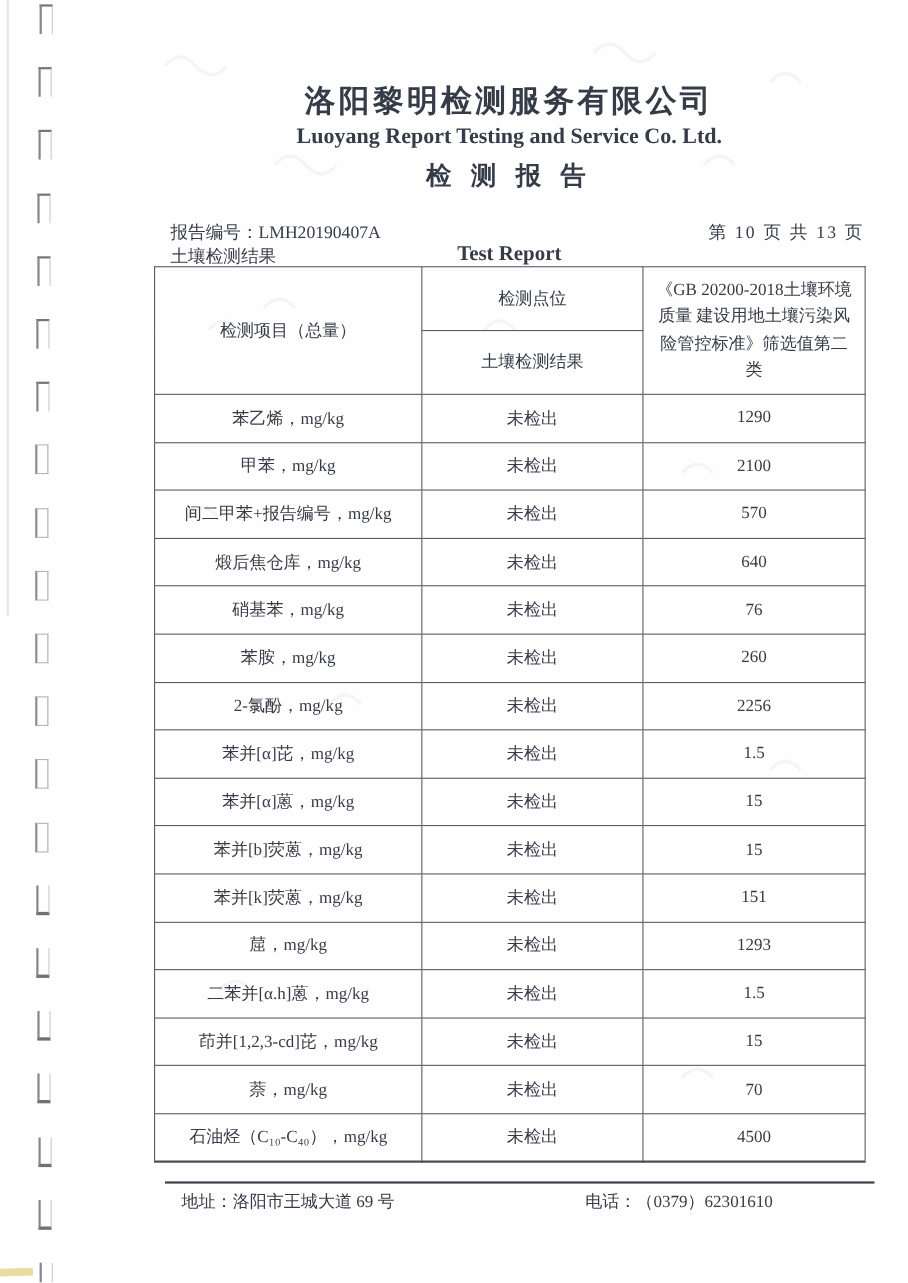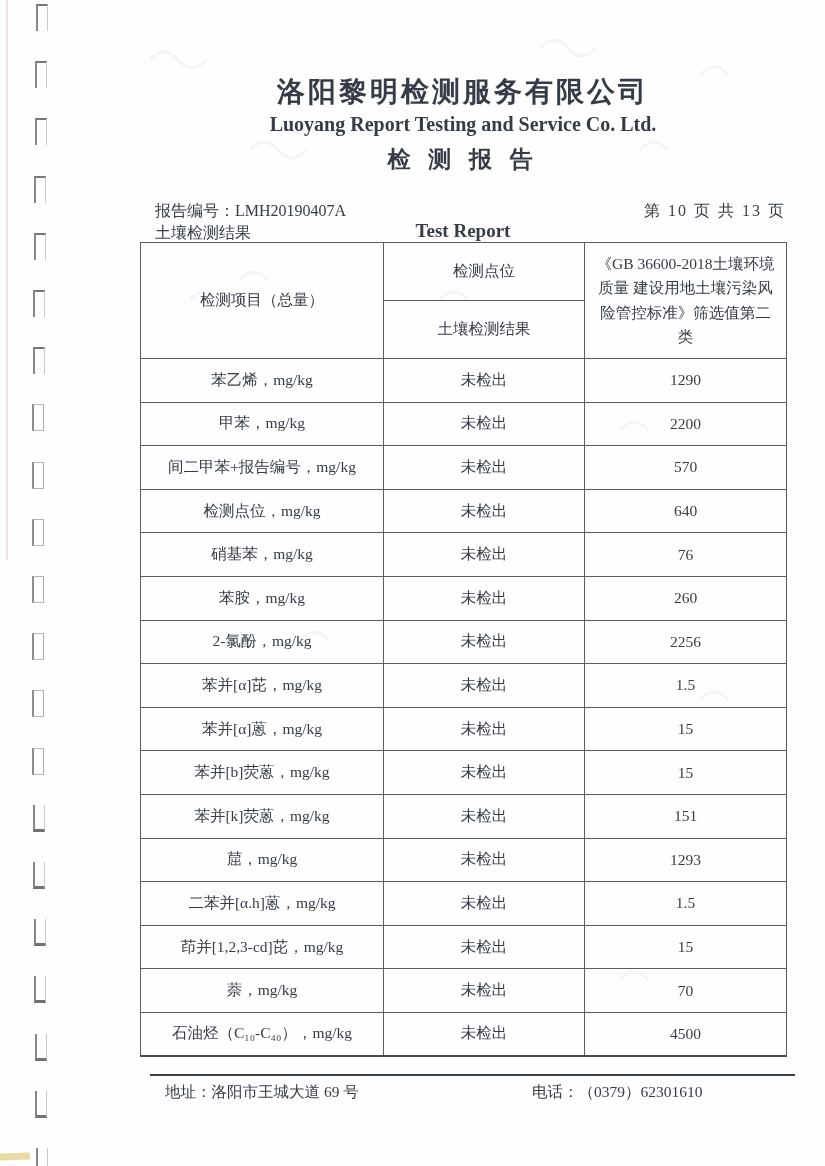--- a/index.html
+++ b/index.html
@@ -127,48 +127,48 @@
     <table class="results">
       <colgroup>
         <col style="width:243px">
         <col style="width:201px">
         <col style="width:202px">
       </colgroup>
       <thead>
         <tr>
           <th rowspan="2">检测项目（总量）</th>
           <th>检测点位</th>
-          <th rowspan="2" class="std">《GB 36600-2018土壤环境质量 建设用地土壤污染风险管控标准》筛选值第二类</th>
+          <th rowspan="2" class="std">《GB 20200-2018土壤环境质量 建设用地土壤污染风险管控标准》筛选值第二类</th>
         </tr>
         <tr>
           <th>土壤检测结果</th>
         </tr>
       </thead>
       <tbody>
 
           <tr>
             <td>苯乙烯，mg/kg</td>
             <td>未检出</td>
             <td>1290</td>
           </tr>
 
           <tr>
             <td>甲苯，mg/kg</td>
             <td>未检出</td>
-            <td>2200</td>
+            <td>2100</td>
           </tr>
 
           <tr>
             <td>间二甲苯+报告编号，mg/kg</td>
             <td>未检出</td>
             <td>570</td>
           </tr>
 
           <tr>
-            <td>检测点位，mg/kg</td>
+            <td>煅后焦仓库，mg/kg</td>
             <td>未检出</td>
             <td>640</td>
           </tr>
 
           <tr>
             <td>硝基苯，mg/kg</td>
             <td>未检出</td>
             <td>76</td>
           </tr>
 

